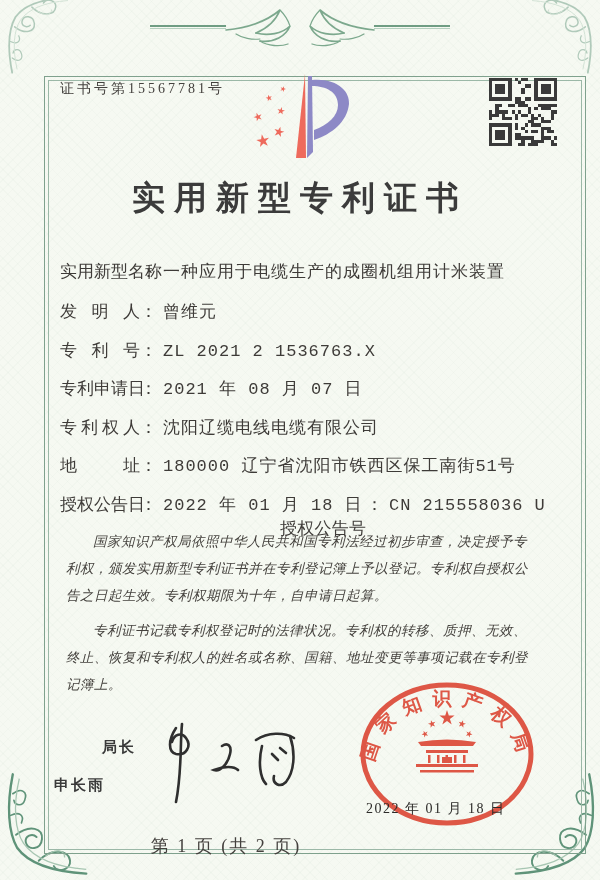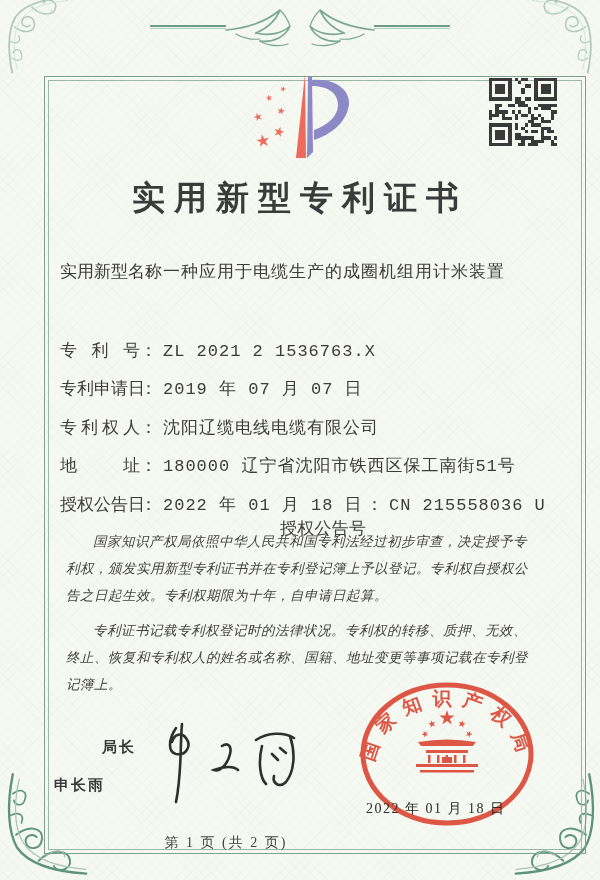--- a/index.html
+++ b/index.html
@@ -45,21 +45,21 @@
   .fvalue{letter-spacing:1px;}
   .g2{position:absolute;left:220px;top:0;}
   .g2 .flabel{width:86px;margin-top:24px;}
   .paras{position:absolute;left:58px;top:520px;width:488px;color:#45423e;}
   .paras p{margin:8px;font-size:13.5px;line-height:27px;text-indent:2em;font-style:italic;letter-spacing:.5px;}
   .sig-title{position:absolute;left:54px;top:738px;font-size:15px;font-weight:bold;color:#3a3a3a;font-family:"Liberation Sans", sans-serif;letter-spacing:2px;margin-left:48px;}
   .sig-name{position:absolute;left:54px;top:776px;font-size:15px;font-weight:bold;color:#3a3a3a;font-family:"Liberation Sans", sans-serif;letter-spacing:2px;}
   .signature{position:absolute;left:138px;top:722px;width:190px;height:85px;}
   .seal{position:absolute;left:358px;top:682px;width:178px;height:146px;opacity:.92;}
   .seal-date{position:absolute;left:366px;top:800px;font-size:14px;color:#2c2b29;letter-spacing:1.5px;white-space:nowrap;}
-  .footer{position:absolute;left:0;top:834px;width:452px;text-align:center;font-size:14px;color:#44413e;letter-spacing:2px;}
+  .footer{position:absolute;left:0;top:834px;width:452px;text-align:center;font-size:18px;color:#44413e;letter-spacing:2px;}
 </style>
 </head>
 <body>
 
 <div class="paper">
 
   <svg width="0" height="0" style="position:absolute">
     <defs>
       <path id="star" d="M0,-1 L0.2245,-0.309 0.9511,-0.309 0.3633,0.118 0.5878,0.809 0,0.382 -0.5878,0.809 -0.3633,0.118 -0.9511,-0.309 -0.2245,-0.309 Z"></path>
       <symbol id="flourish" viewBox="0 0 100 100">
@@ -104,20 +104,21 @@
     </svg>
   <svg class="flourish fl-bl" viewBox="0 0 100 100">
       <use href="#flourish"></use>
     </svg>
   <svg class="flourish fl-br" viewBox="0 0 100 100">
       <use href="#flourish"></use>
     </svg>
 
   <div class="frame"></div>
 
+  <div class="cert-no">证书号第15567781号</div>
 
   <svg class="logo" viewBox="0 0 106 92">
     <g fill="#ee6a5c">
       <use href="#star" transform="translate(37,19) scale(3) rotate(20)"></use>
       <use href="#star" transform="translate(23,28) scale(3.4) rotate(-15)"></use>
       <use href="#star" transform="translate(35,41) scale(4) rotate(10)"></use>
       <use href="#star" transform="translate(12,47) scale(4.4) rotate(-20)"></use>
       <use href="#star" transform="translate(33,62) scale(5.4) rotate(15)"></use>
       <use href="#star" transform="translate(17,71) scale(6.8) rotate(-10)"></use>
       <path d="M59,4 L50,88 L60,88 Z"></path>
@@ -248,25 +249,28 @@
       <rect x="0" y="14" width="7" height="7" fill="#3a3a3a"></rect>
       <rect x="1" y="15" width="5" height="5" fill="#f6f9f2"></rect>
       <rect x="2" y="16" width="3" height="3" fill="#3a3a3a"></rect>
     </svg>
 
   <h1 class="title">实用新型专利证书</h1>
 
   <div class="frow" style="top:260px">
     <span class="flabel">实用新型名称</span><span class="colon">：</span><span class="fvalue">一种应用于电缆生产的成圈机组用计米装置</span>
   </div>
+  <div class="frow" style="top:300px">
+    <span class="flabel">发明人</span><span class="colon">：</span><span class="fvalue">曾维元</span>
+  </div>
   <div class="frow" style="top:339px">
     <span class="flabel">专利号</span><span class="colon">：</span><span class="fvalue">ZL 2021 2 1536763.X</span>
   </div>
   <div class="frow" style="top:377px">
-    <span class="flabel">专利申请日</span><span class="colon">：</span><span class="fvalue">2019 年 07 月 07 日</span>
+    <span class="flabel">专利申请日</span><span class="colon">：</span><span class="fvalue">2021 年 08 月 07 日</span>
   </div>
   <div class="frow" style="top:416px">
     <span class="flabel">专利权人</span><span class="colon">：</span><span class="fvalue">沈阳辽缆电线电缆有限公司</span>
   </div>
   <div class="frow" style="top:454px">
     <span class="flabel">地址</span><span class="colon">：</span><span class="fvalue">180000 辽宁省沈阳市铁西区保工南街51号</span>
   </div>
   <div class="frow" style="top:493px">
     <span>
       <span class="flabel">授权公告日</span><span class="colon">：</span><span class="fvalue">2022 年 01 月 18 日</span>

